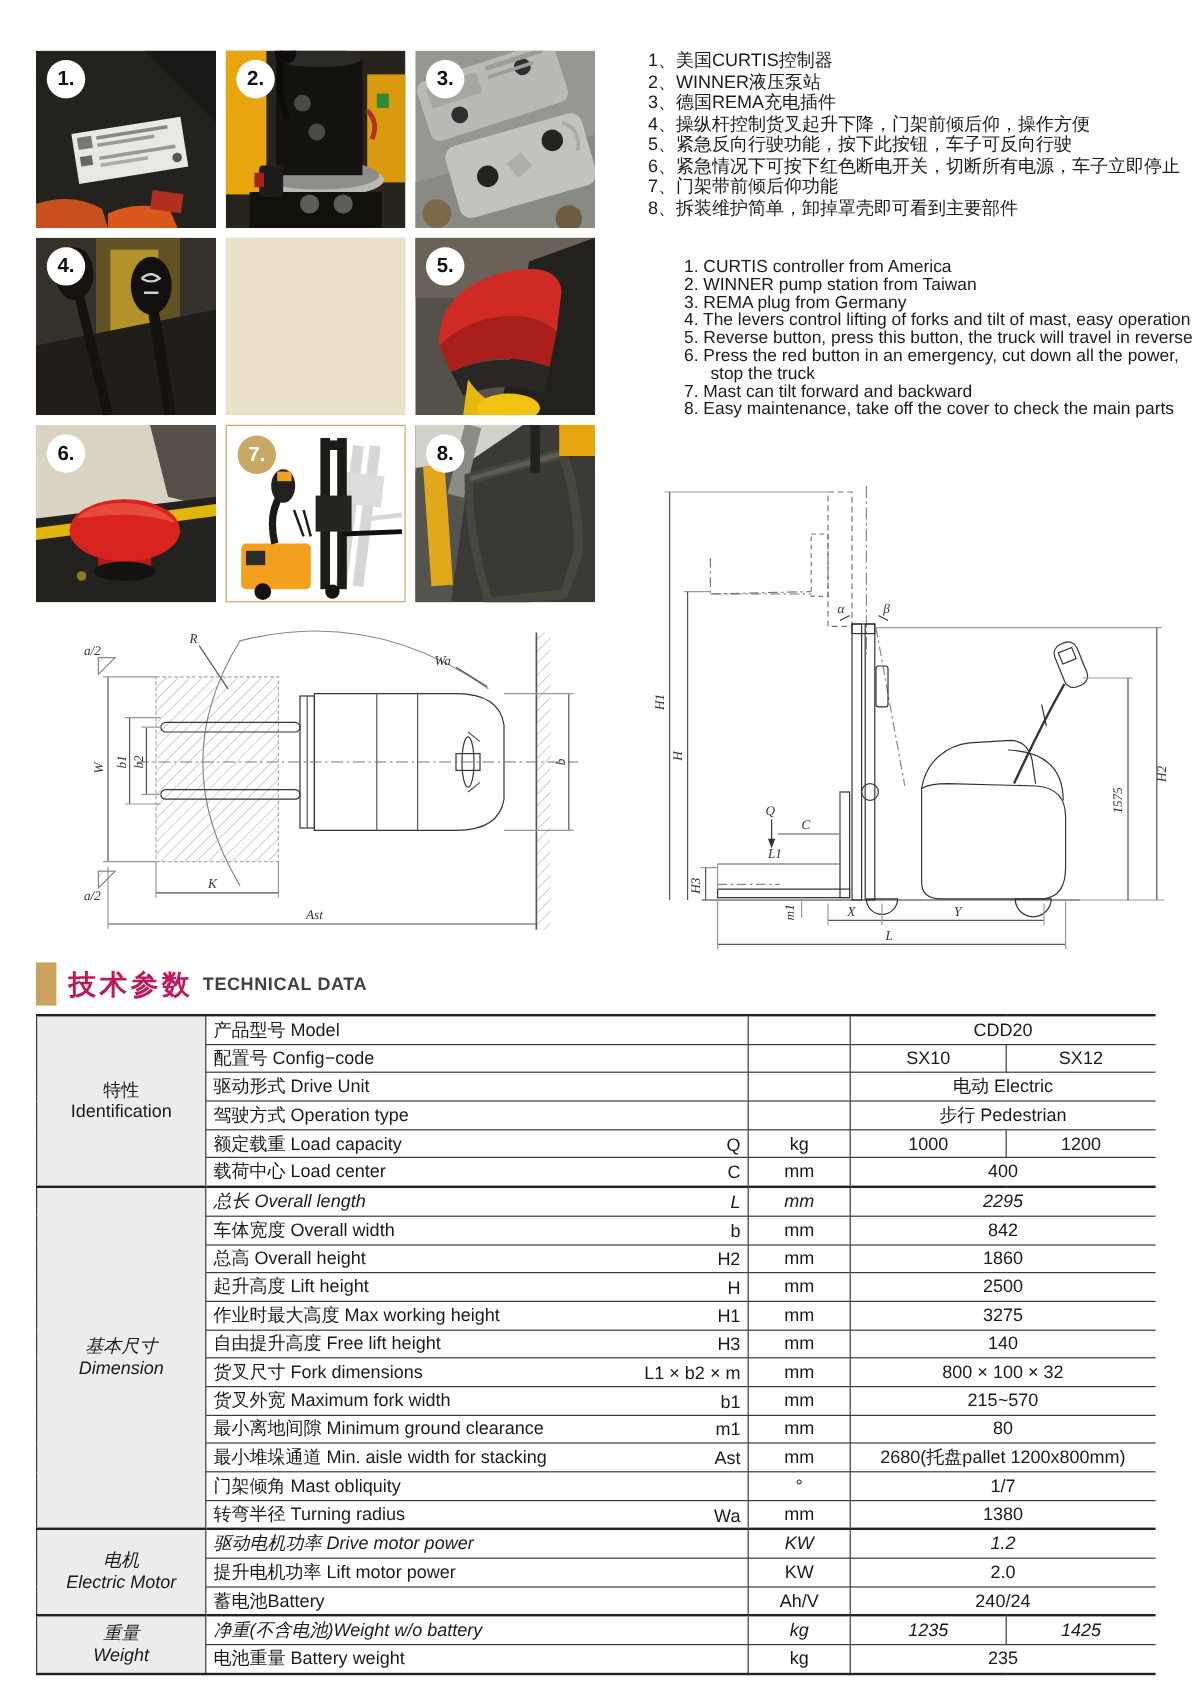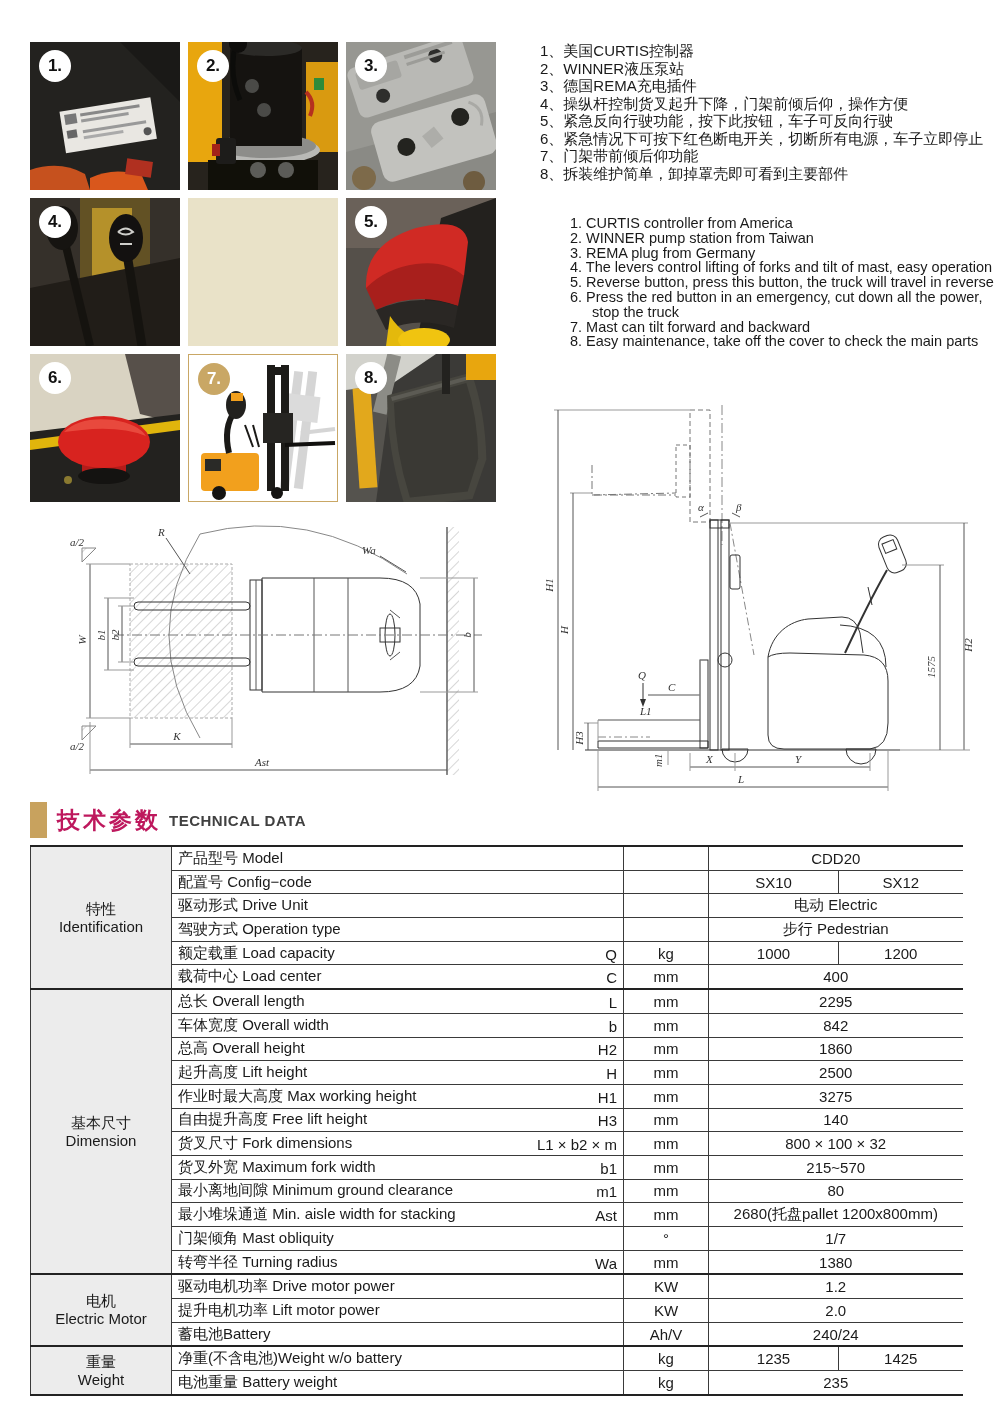--- a/index.html
+++ b/index.html
@@ -35,21 +35,21 @@
   
   table.spec{position:absolute;left:30px;top:845px;width:932px;border-collapse:collapse;
     border-top:2px solid #222;border-bottom:2px solid #222;table-layout:fixed;}
   table.spec td{border:1px solid #3a3a3a;height:22.7px;font-size:15px;padding:0 6px;
     overflow:hidden;white-space:nowrap;}
   table.spec td:last-child{border-right:none;margin-left:36px;}
   td.sec{border-left:none;background:#ececec;text-align:center;font-size:15px;line-height:18px;
     white-space:normal;padding:0 2px;}
   td.lbl .cellflex{display:flex;justify-content:space-between;align-items:flex-end;}
   td.unit,td.val{text-align:center;}
-  tr.secTop td{border-top:2px solid #222;}
+  tr.secTop td{border-top:2px solid #222;font-style:italic;}
 </style>
 </head>
 <body>
 
 <div class="photo-grid">
 
   <div class="photo">
     <svg width="150" height="148">
       <rect width="150" height="148" fill="#23221f"></rect>
       <polygon points="90,0 150,0 150,60" fill="#1a1917"></polygon>

